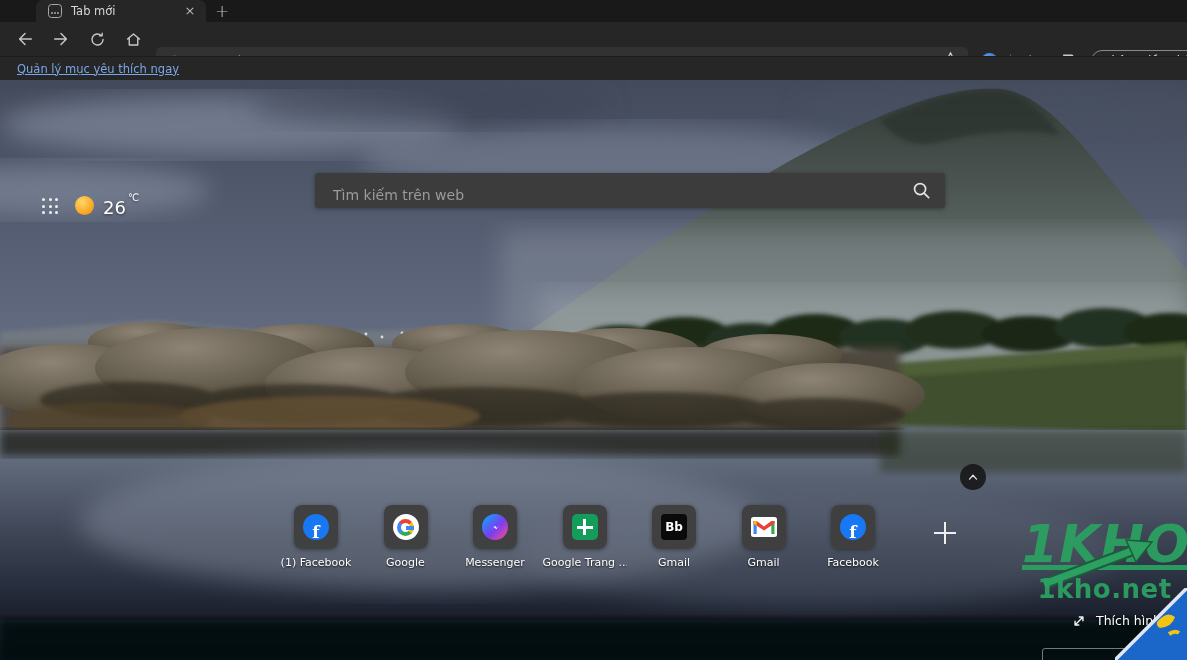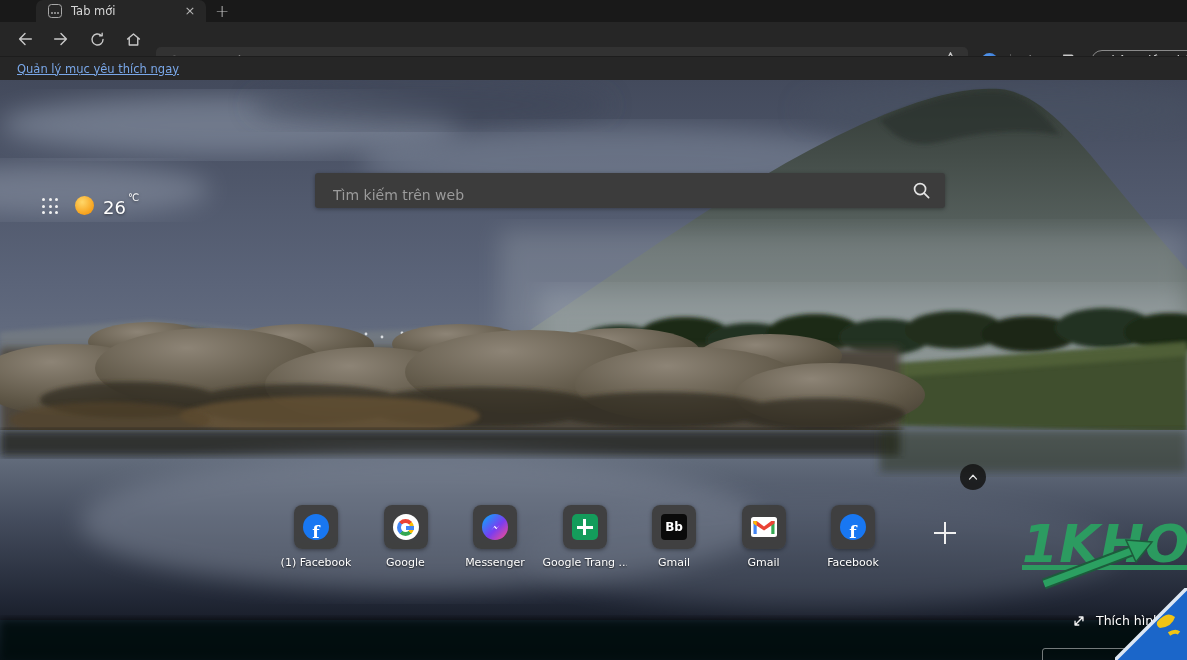--- a/index.html
+++ b/index.html
@@ -406,20 +406,21 @@
         </svg>
     </div>
 
     <div class="watermark">
       <div class="wm-title">1KHO</div>
       <svg class="wm-arrow" width="150" height="60" viewBox="0 0 150 60">
         <path d="M14 50 L104 16" stroke="#1d5c3c" stroke-width="11" fill="none"></path>
         <path d="M14 50 L104 16" stroke="#2ba061" stroke-width="7" fill="none"></path>
         <path d="M96 6 L122 8 L106 28 Z" fill="#2ba061" stroke="#1d5c3c" stroke-width="1.5"></path>
       </svg>
+      <div class="wm-url">1kho.net</div>
     </div>
 
     <div class="like-row">
       <svg width="14" height="14" viewBox="0 0 16 16">
         <path d="M3.5 12.5 L12.5 3.5 M12.5 3.5 h-4.2 M12.5 3.5 v4.2 M3.5 12.5 v-4.2 M3.5 12.5 h4.2"></path>
       </svg>
       <span class="like-label">Thích hình ả</span>
     </div>
 
     <div class="bottom-outline"></div>

